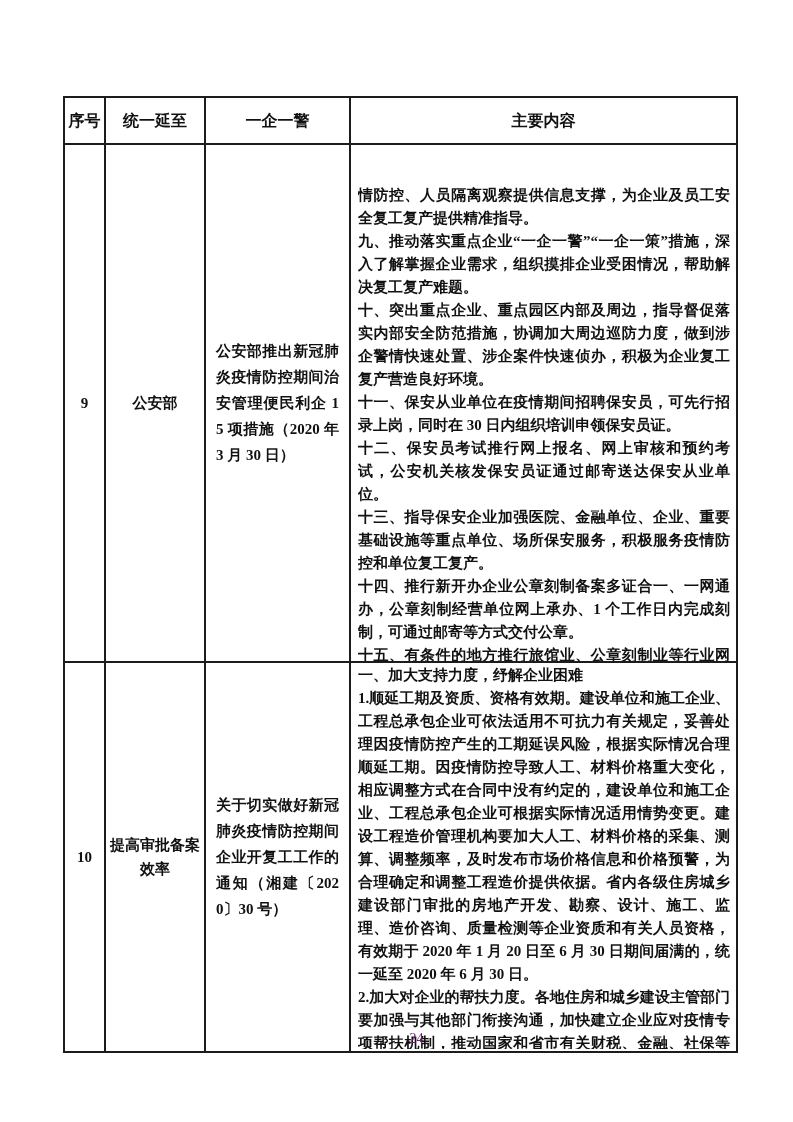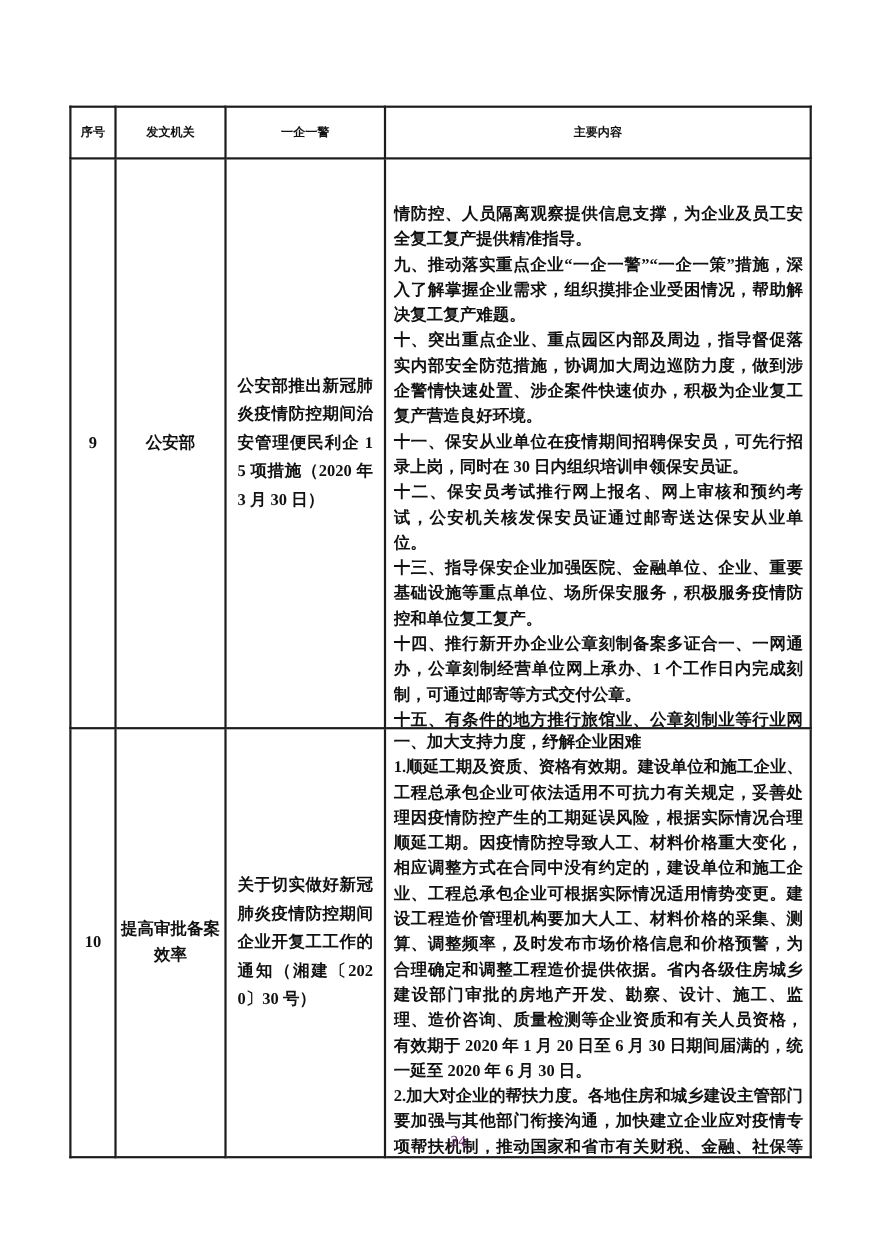--- a/index.html
+++ b/index.html
@@ -29,21 +29,21 @@
     border-collapse: collapse;
     table-layout: fixed;
   }
   th, td {
     border: 2px solid #1c1c1c;
     font-weight: bold;
     padding: 0;
   }
   thead tr { height: 47px; }
   th {
-    font-size: 11px;
+    font-size: 16px;
     line-height: 20px;
     vertical-align: middle;
     padding: 2px 2px;
     margin-left: 17px;
   }
   tr.row-9 { height: 482px; }
   tr.row-10 { height: 390px; }
   td.c-index, td.c-agency {
     text-align: center;
     vertical-align: middle;
@@ -95,21 +95,21 @@
   <table class="doc-table">
     <colgroup>
       <col style="width:41px">
       <col style="width:100px">
       <col style="width:145px">
       <col style="width:387px">
     </colgroup>
     <thead>
       <tr>
         <th>序号</th>
-        <th>发文机关</th>
+        <th>统一延至</th>
         <th>一企一警</th>
         <th>主要内容</th>
       </tr>
     </thead>
     <tbody>
       <tr class="row-9">
         <td class="c-index">9</td>
         <td class="c-agency">公安部</td>
         <td class="c-title">公安部推出新冠肺炎疫情防控期间治安管理便民利企 15 项措施（2020 年 3 月 30 日）</td>
         <td class="c-content">

